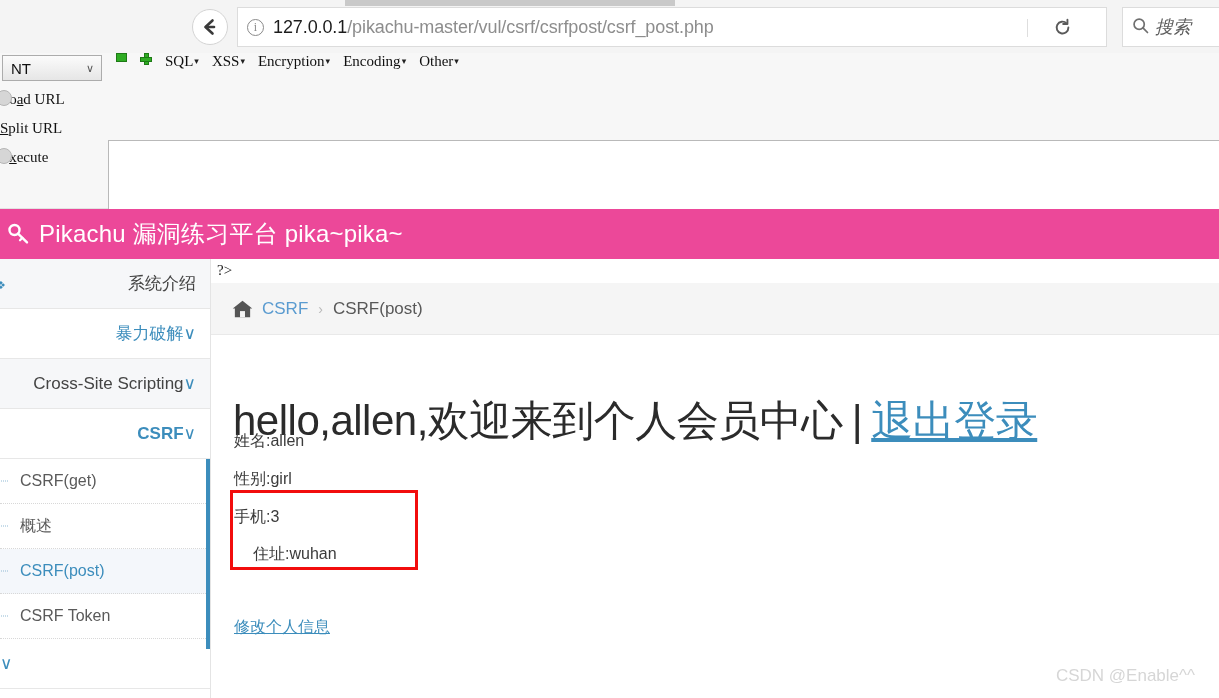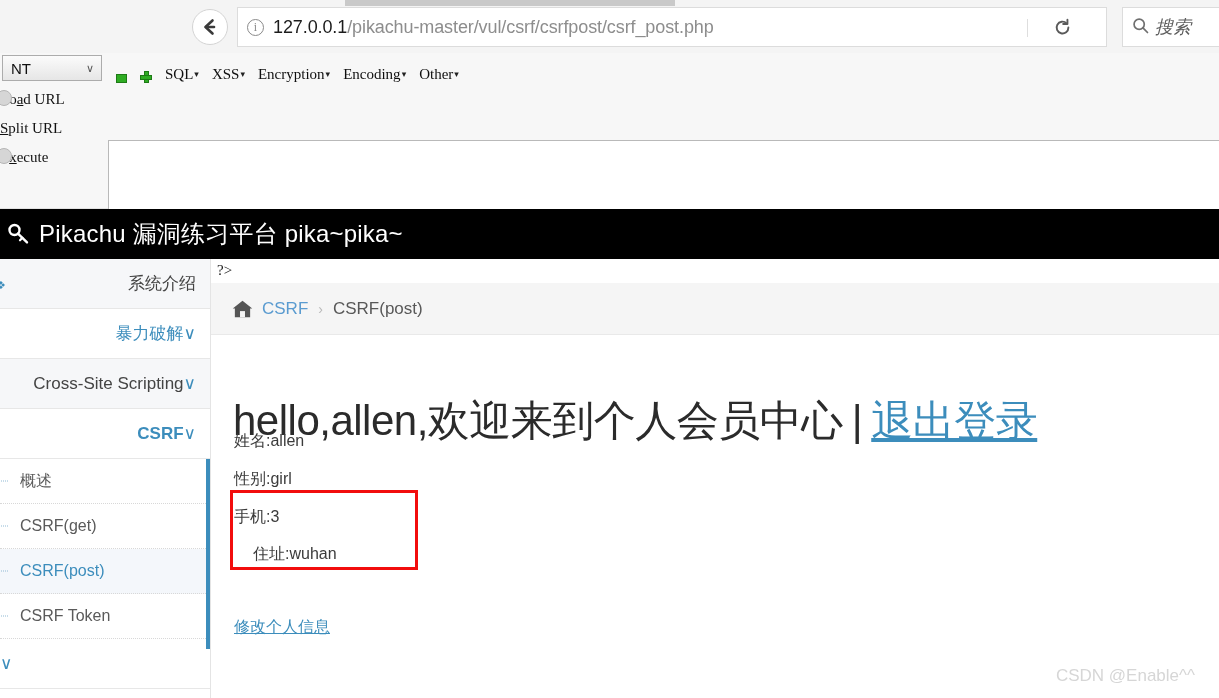--- a/index.html
+++ b/index.html
@@ -135,21 +135,21 @@
   }
   #encoding-select .caret {
     position: absolute; right: 7px; top: 6px;
     color: #555;
     font-size: 11px;
   }
   #hackbar-actions {
     position: absolute;
     left: 100px; top: 0;
     height: 30px;
-    display: flex; align-items: flex-end;
+    display: flex; align-items: flex-start;
     gap: 13px;
     padding-left: 4px;
   }
   .hb-sq {
     width: 11px; height: 9px;
     background: #2fac23;
     border: 1px solid #1e7a16;
     box-sizing: border-box;
   }
   .hb-plus {
@@ -226,21 +226,21 @@
     border: 1.4px solid #2b2b2b;
     box-sizing: border-box;
   }
 
   
   #pika-header {
     position: absolute;
     left: 0; top: 209px;
     width: 1219px;
     height: 50px;
-    background: #000000;
+    background: #ec4899;
     display: flex;
     align-items: center;
     padding-left: 6px;
     box-sizing: border-box;
   }
   #pika-key-icon {
     color: #ffffff;
     margin-right: 7px;
     display: flex; align-items: center;
   }
@@ -549,26 +549,26 @@
       <span class="chev">∨</span>
     </div>
 
     <div class="side-group">
       <span class="g-label bold">CSRF</span>
       <span class="chev">∨</span>
     </div>
 
     <div class="side-sub">
       <span class="dash"></span>
-      <span class="s-label">概述</span>
+      <span class="s-label">CSRF(get)</span>
     </div>
 
     <div class="side-sub">
       <span class="dash"></span>
-      <span class="s-label">CSRF(get)</span>
+      <span class="s-label">概述</span>
     </div>
 
     <div class="side-sub active">
       <span class="dash"></span>
       <span class="s-label">CSRF(post)</span>
     </div>
 
     <div class="side-sub">
       <span class="dash"></span>
       <span class="s-label">CSRF Token</span>

